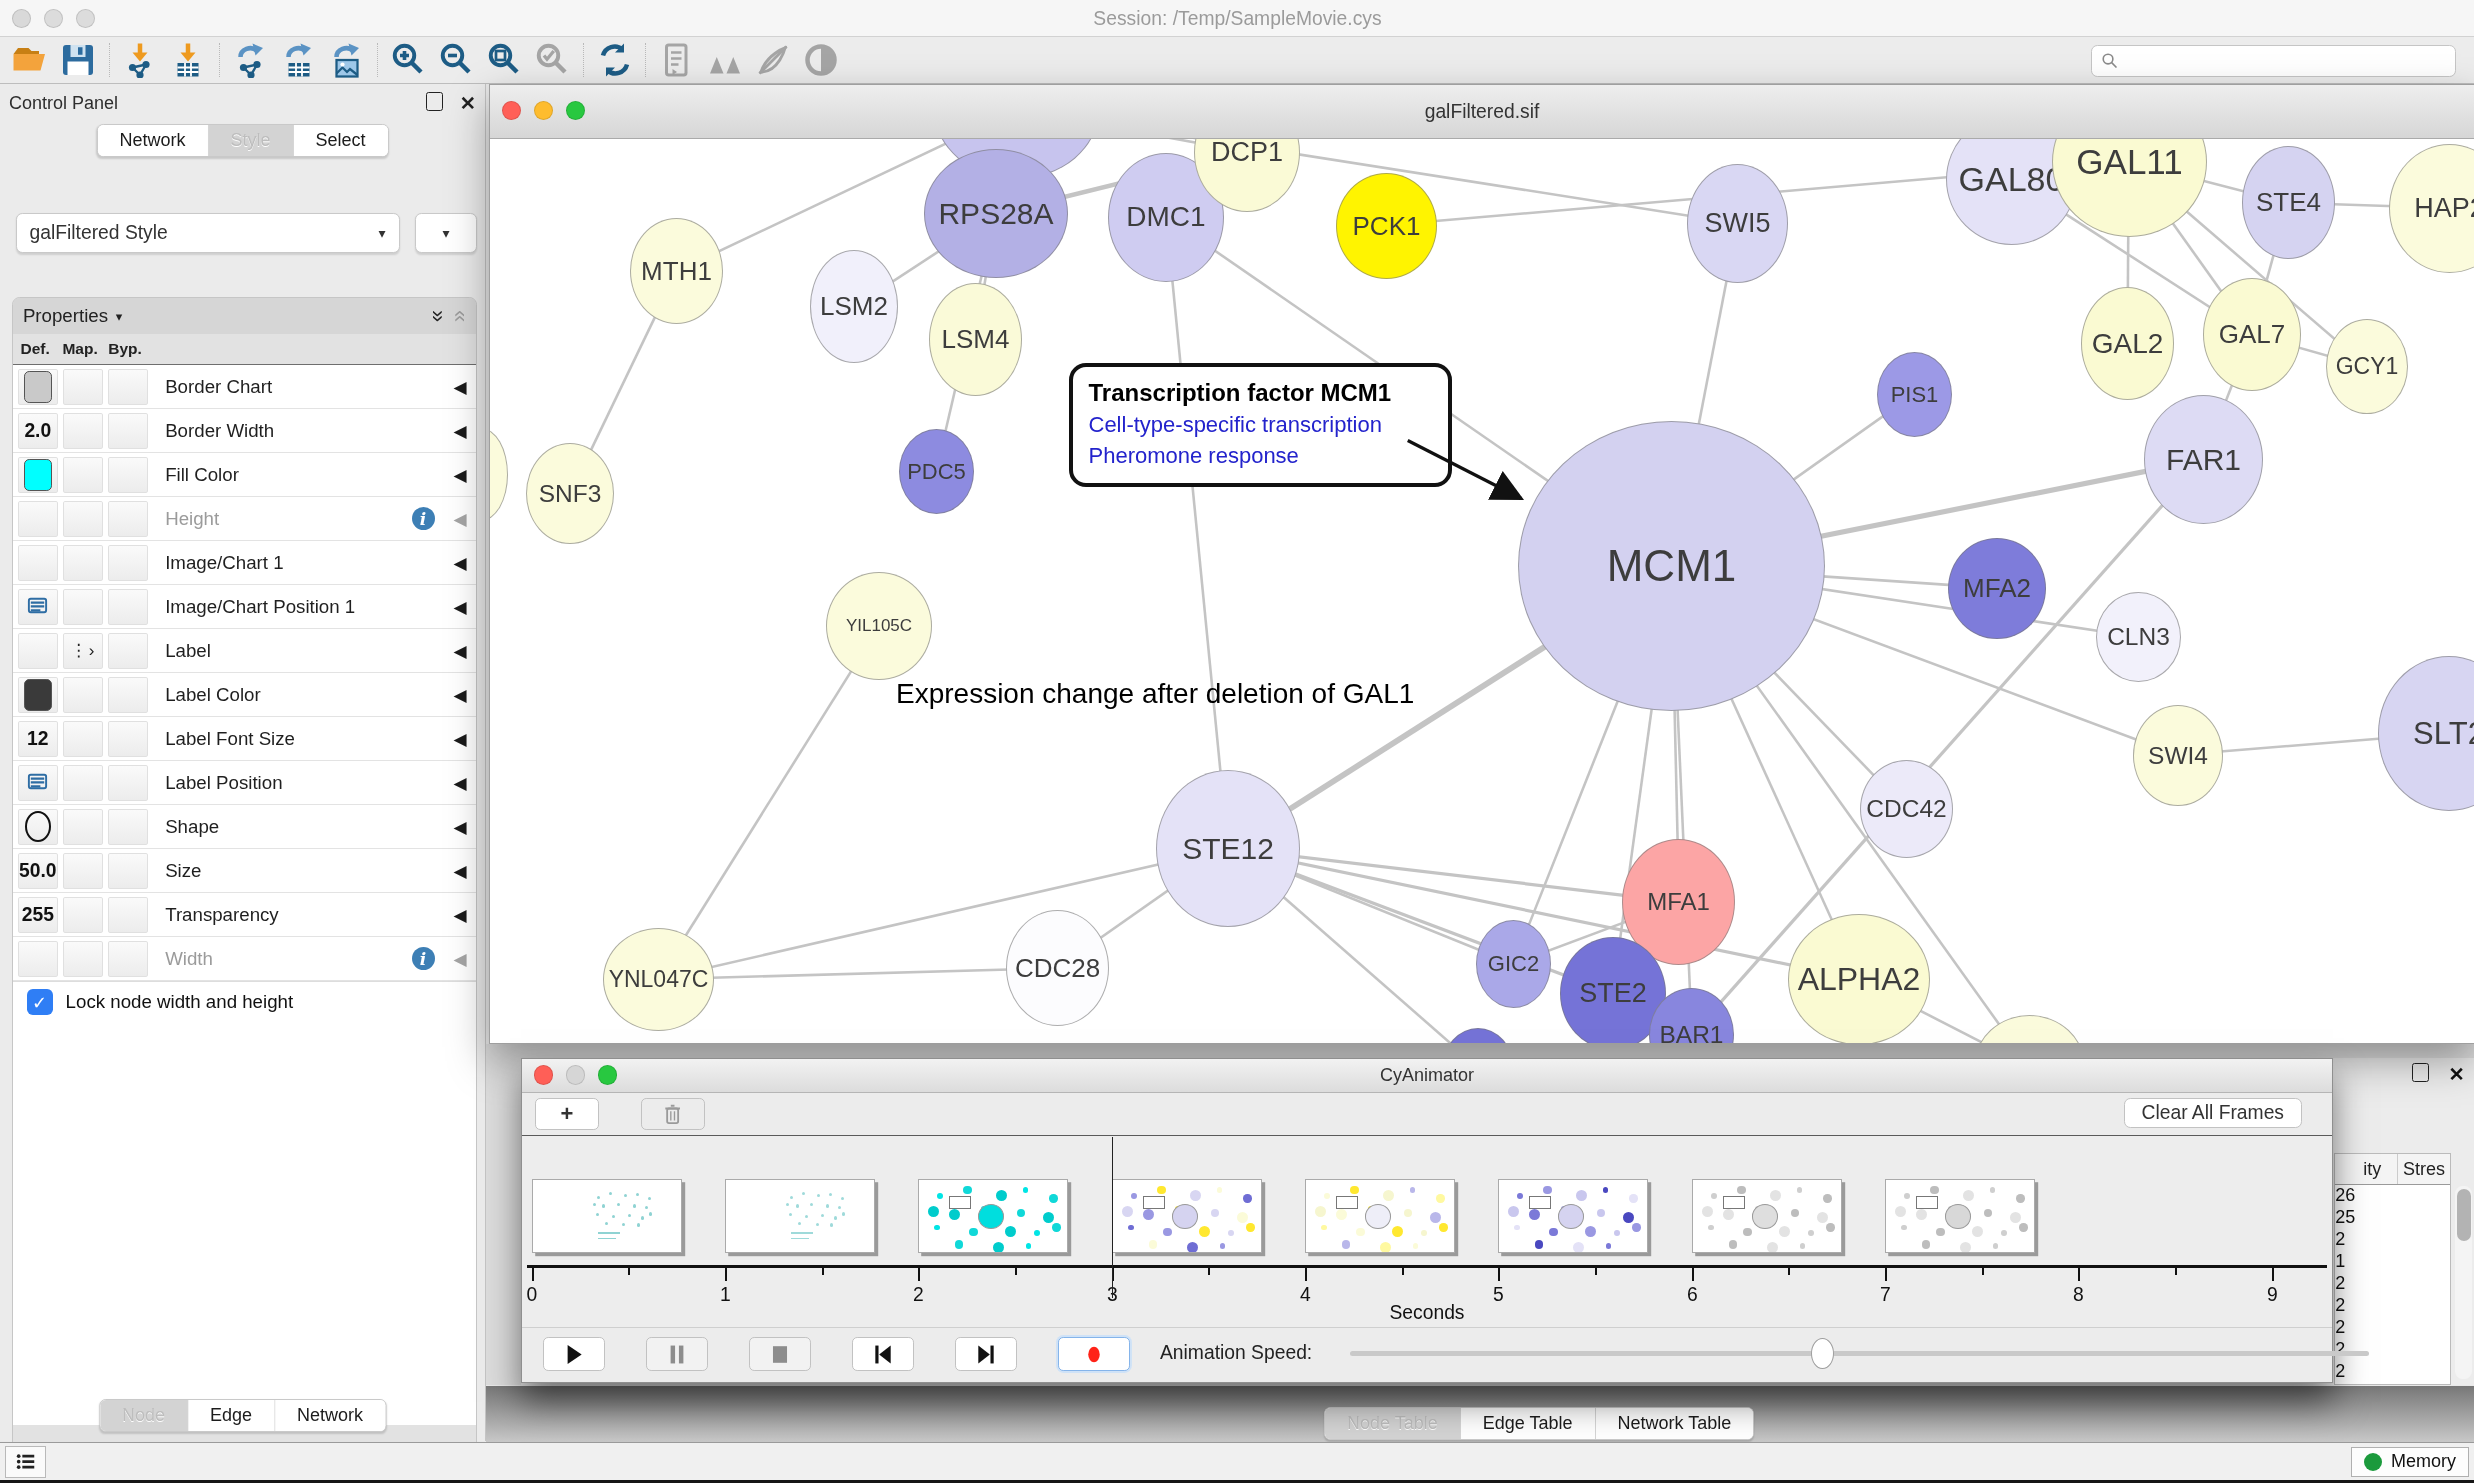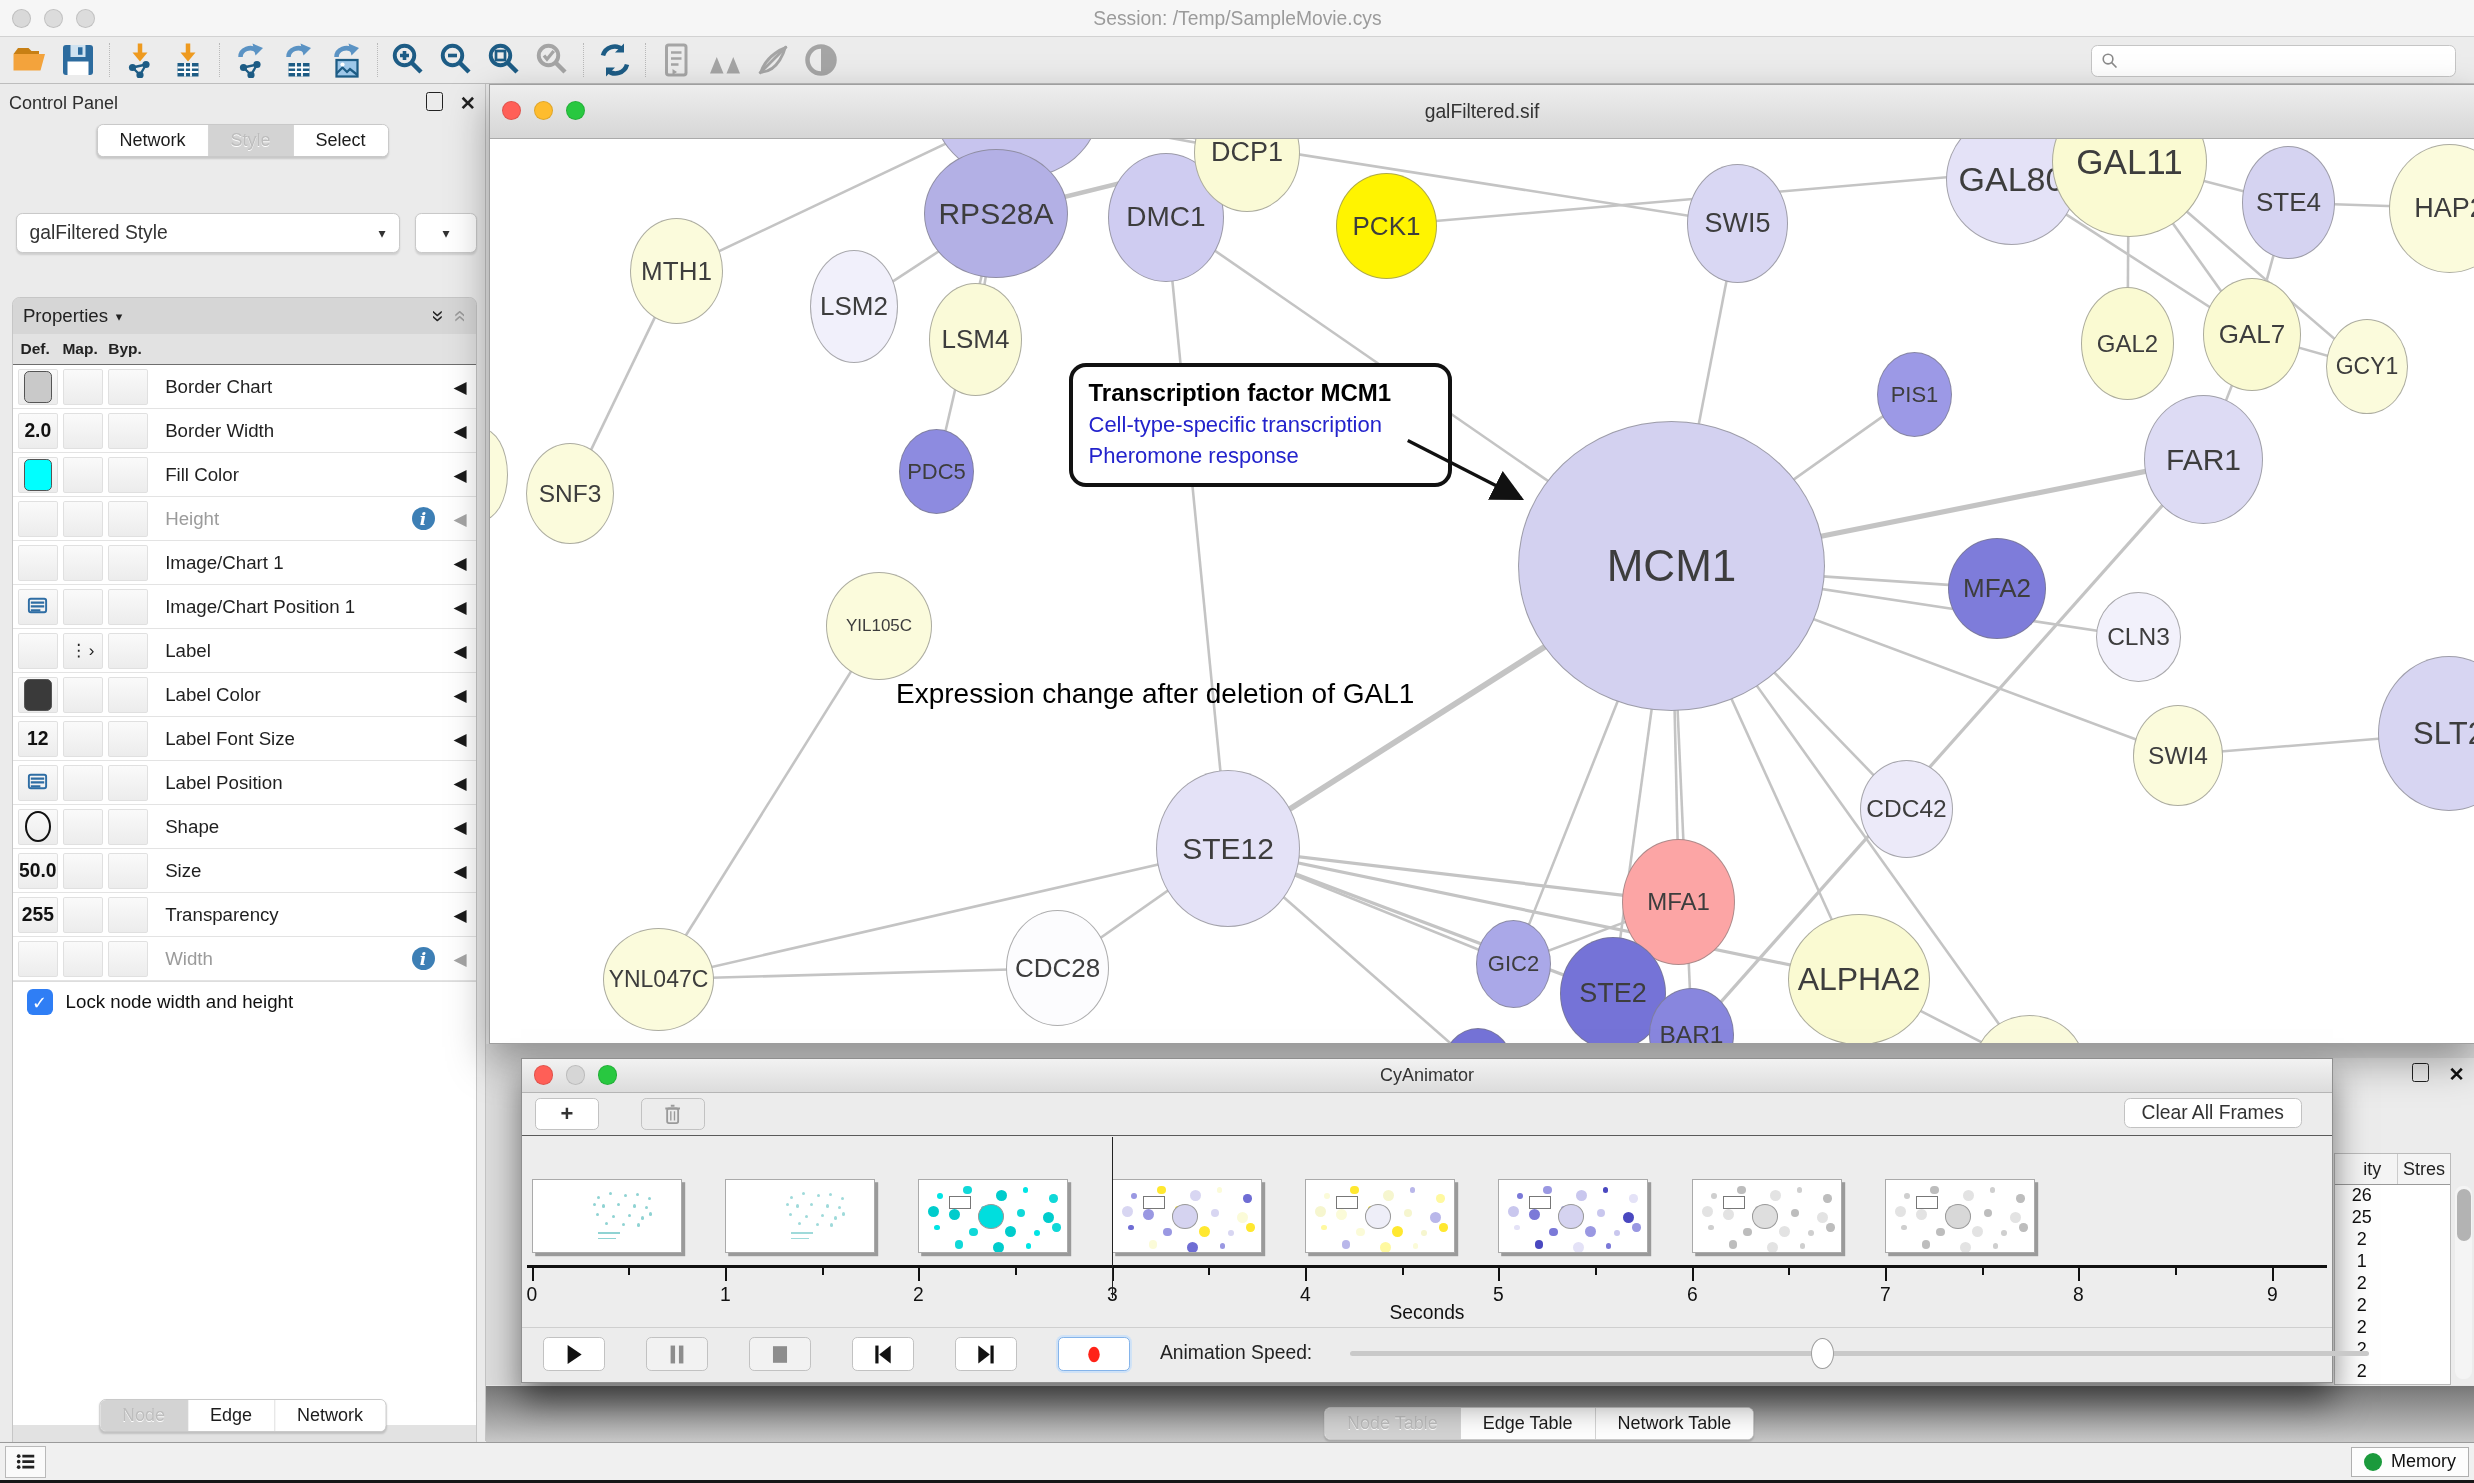--- a/index.html
+++ b/index.html
@@ -92,21 +92,21 @@
   #tablepanel-bg-top { left:486px; top:1044px; width:1989px; height:14px; background:#dcdcdc; }
   #tablepanel-left { left:486px; top:1058px; width:35px; height:327px; background:#dcdcdc; }
   #tablepanel-right { left:2333px; top:1058px; width:142px; height:327px; background:#ececec; }
   #tp-btns { position:absolute; right:10.3px; top:5.2px; display:flex; gap:19.3px; }
   #tp-btns .sq { width:17px; height:19.3px; border:1.9px solid #222; border-radius:2.6px; }
   #tp-btns .x { font-size:19.3px; color:#111; font-weight:bold; }
   #ntable { position:absolute; left:1.3px; top:95px; width:117px; height:232px; background:#fff; border:0.6px solid #bbb; }
   #ntable .hdr { display:flex; height:31px; background:#f4f4f4; border-bottom:1.3px solid #9a9a9a; font-size:18px; color:#222; }
   #ntable .hdr .c1 { width:46px; text-align:right; padding-top:5.2px; }
   #ntable .hdr .c2 { flex:1; text-align:center; padding-top:5.2px; border-left:0.6px solid #ccc; margin-left:15.5px; }
-  .trow { height:22px; font-size:18px; color:#111; text-align:center; padding-right:62px; }
+  .trow { height:22px; font-size:18px; color:#111; text-align:left; padding-right:62px; }
   #tscroll { position:absolute; right:-22px; top:32px; width:17px; height:193px; background:#f4f4f4; border-radius:7.7px; }
   #tscroll .thumb { position:absolute; top:2.6px; left:1.3px; width:14px; height:52px; background:#b3b3b3; border-radius:7px; }
   #bottomstrip { left:486px; top:1386px; width:1989px; height:56px; background:linear-gradient(#777, #c8c8c8); }
   #table-tabs { position:absolute; left:838px; top:21px; }
   
   #statusbar { left:0; top:1442px; width:2475px; height:38px; background:#f0f0f0; border-top:0.6px solid #9a9a9a; }
   #listbtn { position:absolute; left:5.2px; top:2.6px; width:41px; height:32px; background:#fafafa; border:0.6px solid #b9b9b9; display:flex; align-items:center; justify-content:center; }
   #membtn { position:absolute; right:6.4px; top:3.9px; height:30px; padding:0 11.6px; background:#fdfdfd; border:0.6px solid #b0b0b0; display:flex; align-items:center; gap:9px; font-size:18px; color:#111; }
   #memdot { width:18px; height:18px; border-radius:50%; background:#1b9a3c; }
   #bottomline { left:0; top:1480px; width:2475px; height:3.9px; background:#161616; }
@@ -570,21 +570,21 @@
         </div>
         <div class="node" style="left: 1562px; top: -52px; width: 155px; height: 150px; background: rgb(250, 250, 210); font-size: 35px;">
           <span>GAL11</span>
         </div>
         <div class="node" style="left: 1752px; top: 7px; width: 93px; height: 113px; background: rgb(213, 211, 241); font-size: 26px;">
           <span>STE4</span>
         </div>
         <div class="node" style="left: 1899px; top: 4.5px; width: 121px; height: 129px; background: rgb(251, 251, 220); font-size: 27px;">
           <span>HAP2</span>
         </div>
-        <div class="node" style="left: 1591px; top: 148px; width: 93px; height: 113px; background: rgb(250, 250, 210); font-size: 24px;">
+        <div class="node" style="left: 1591px; top: 148px; width: 93px; height: 113px; background: rgb(250, 250, 210); font-size: 28px;">
           <span>GAL2</span>
         </div>
         <div class="node" style="left: 1713px; top: 139px; width: 98px; height: 113px; background: rgb(250, 250, 210); font-size: 26px;">
           <span>GAL7</span>
         </div>
         <div class="node" style="left: 1836px; top: 180px; width: 82px; height: 95px; background: rgb(251, 251, 220); font-size: 23px;">
           <span>GCY1</span>
         </div>
         <div class="node" style="left: 1387px; top: 213px; width: 75px; height: 85px; background: rgb(156, 153, 230); font-size: 22px;">
           <span>PIS1</span>

